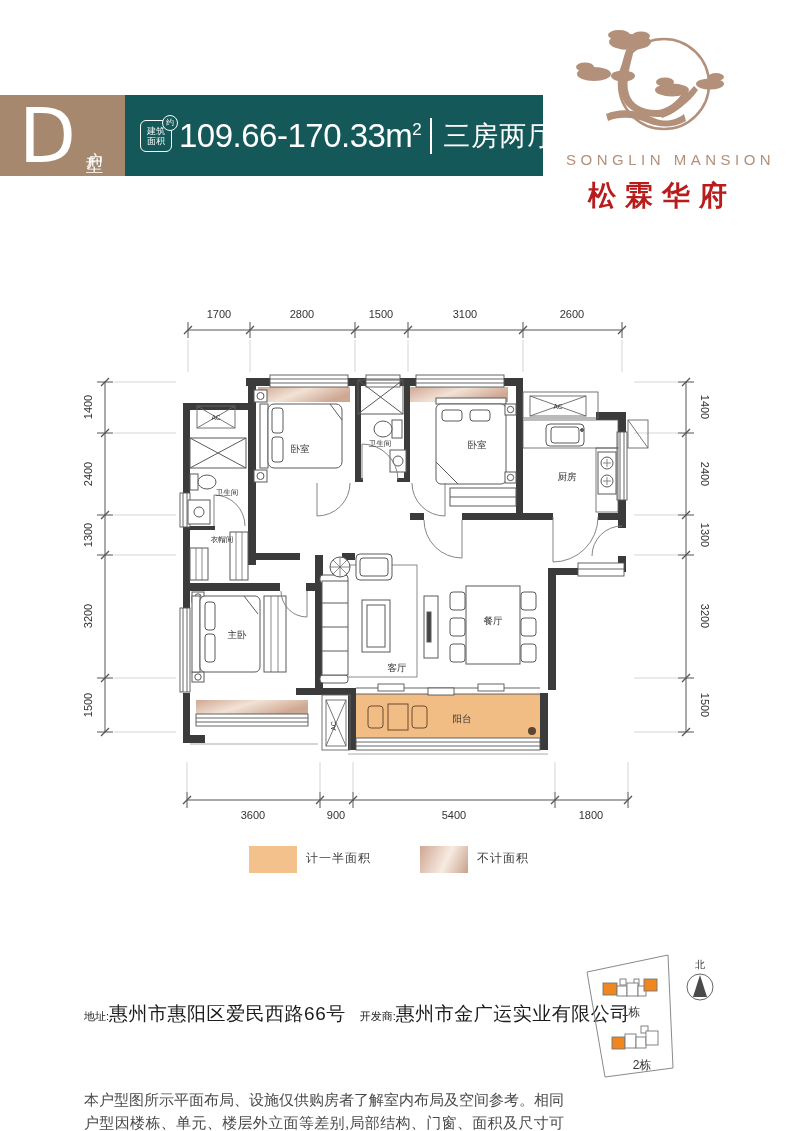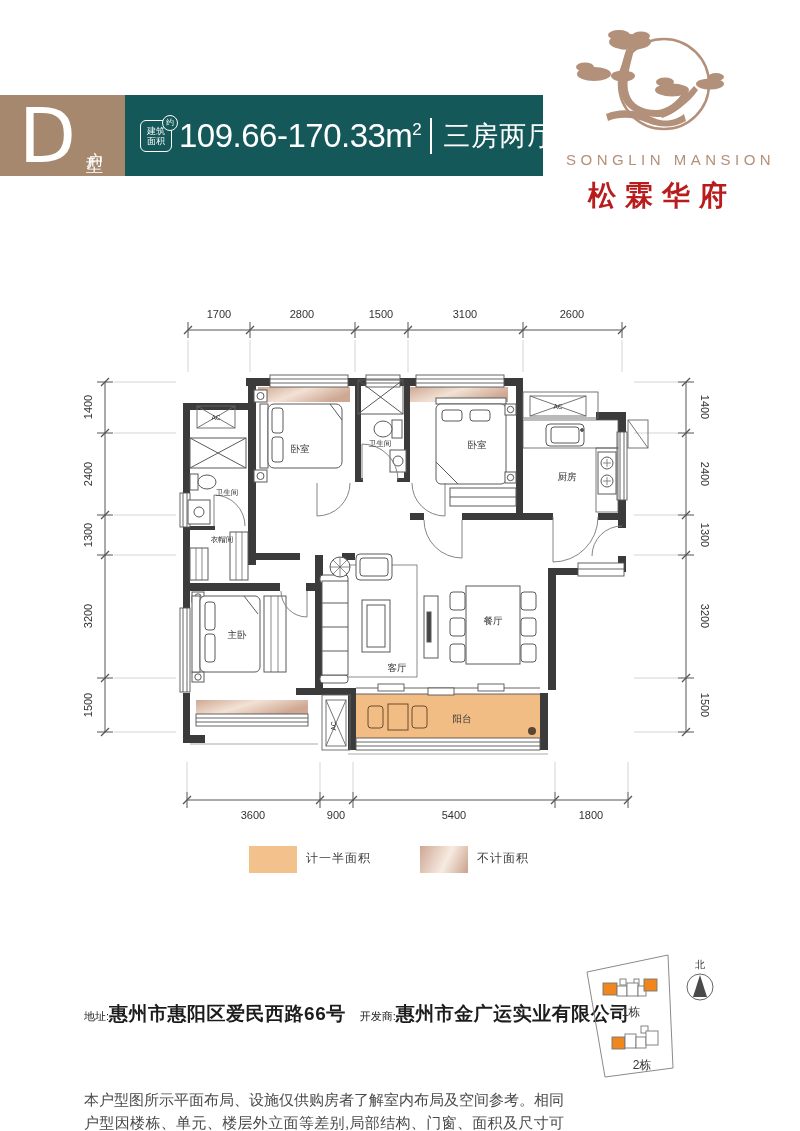--- a/index.html
+++ b/index.html
@@ -43,21 +43,21 @@
   .legend-label{position:absolute;font-size:12px;color:#3c3c3c;letter-spacing:1px;}
   .sw-half{left:249px;top:846px;background:#f3c18c;}
   .lb-half{left:306px;top:850px;}
   .sw-none{left:420px;top:846px;background:linear-gradient(115deg,#cfa794 0%,#f7ebe1 55%,#c9a18c 100%);}
   .lb-none{left:477px;top:850px;}
 
   
   .addr-row{position:absolute;left:84px;top:1001px;display:flex;align-items:baseline;
             color:#1c1c1c;white-space:nowrap;}
   .addr-label{font-size:11px;font-weight:normal;}
-  .addr-value{font-size:19px;font-weight:bold;letter-spacing:0.5px;}
+  .addr-value{font-size:19px;font-weight:normal;letter-spacing:0.5px;}
   .addr-gap{width:14px;}
   .disclaimer{position:absolute;left:84px;top:1088px;width:480px;font-size:15px;line-height:1.55;
               color:#4a4a4a;text-align:justify;word-break:break-all;}
 
   
   .siteplan{position:absolute;left:575px;top:945px;width:160px;height:150px;}
   .siteplan text{font-family:"Liberation Sans",sans-serif;}
 </style>
 </head>
 <body>

